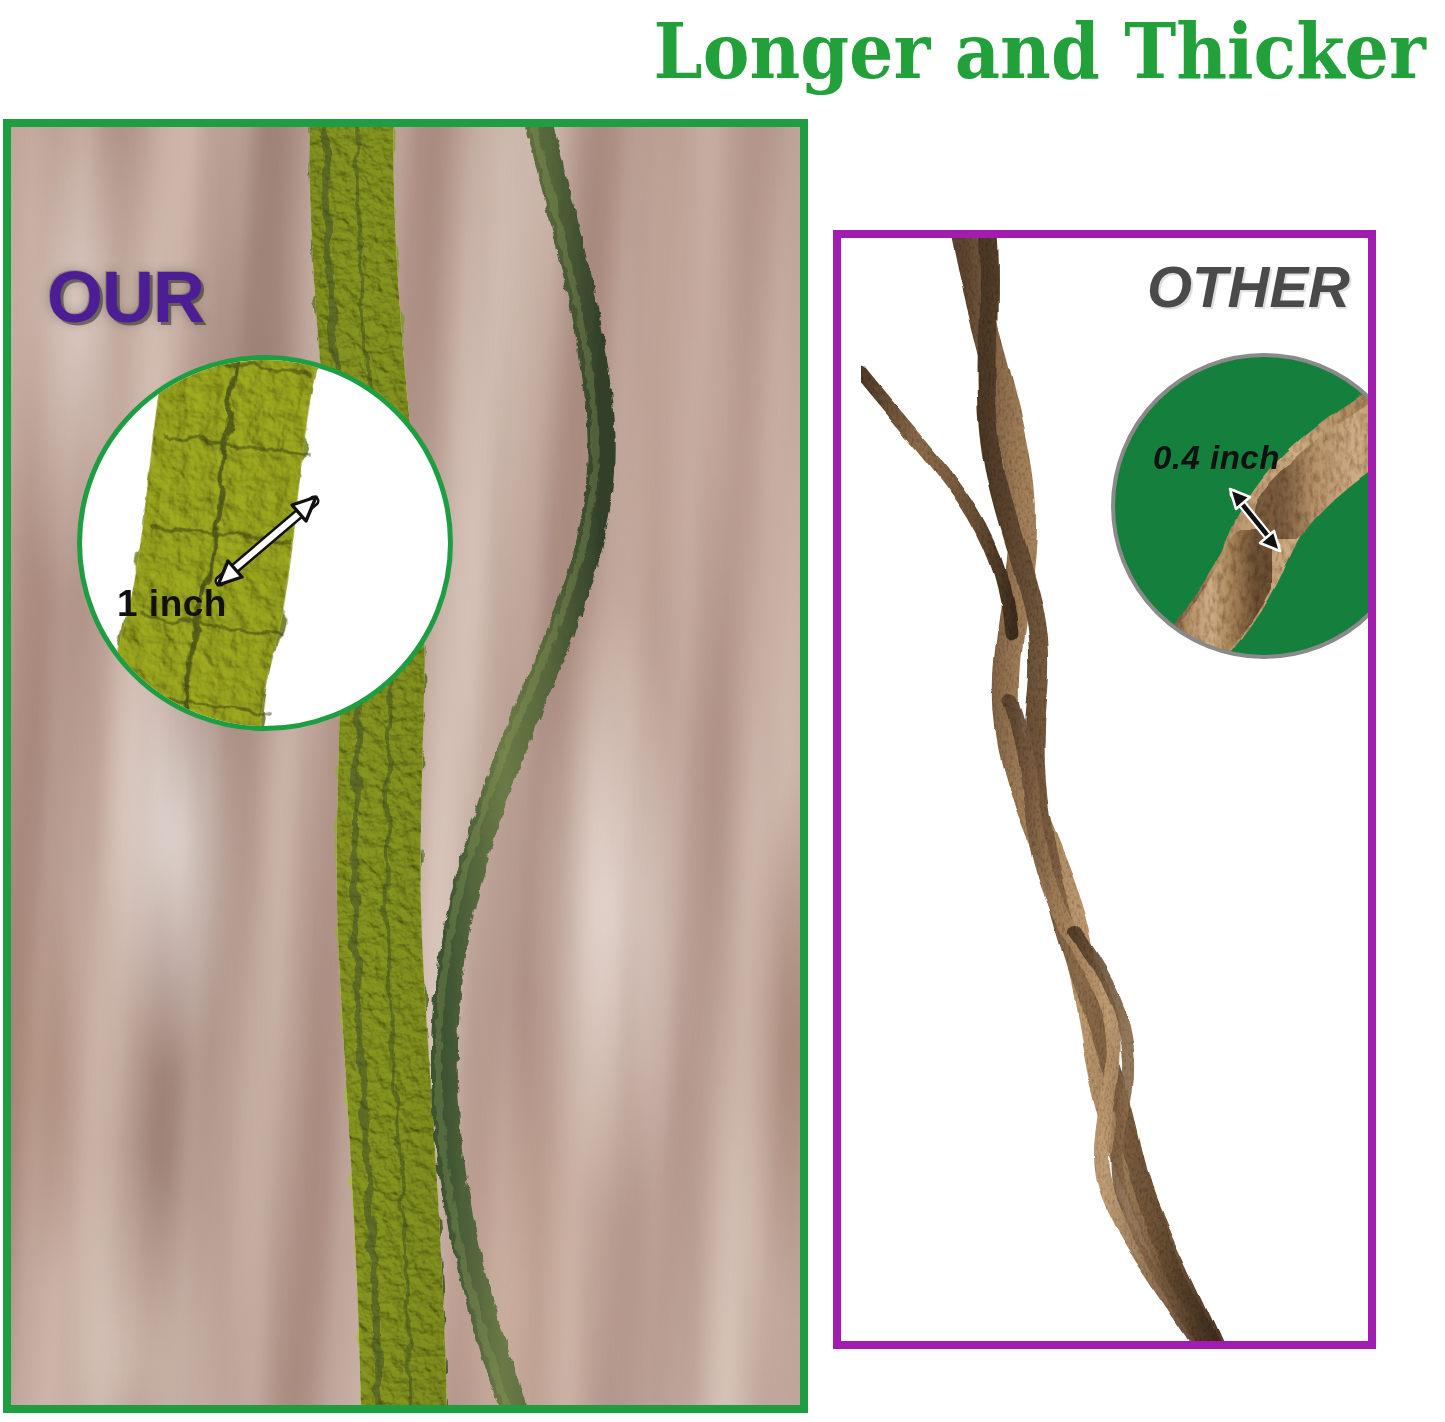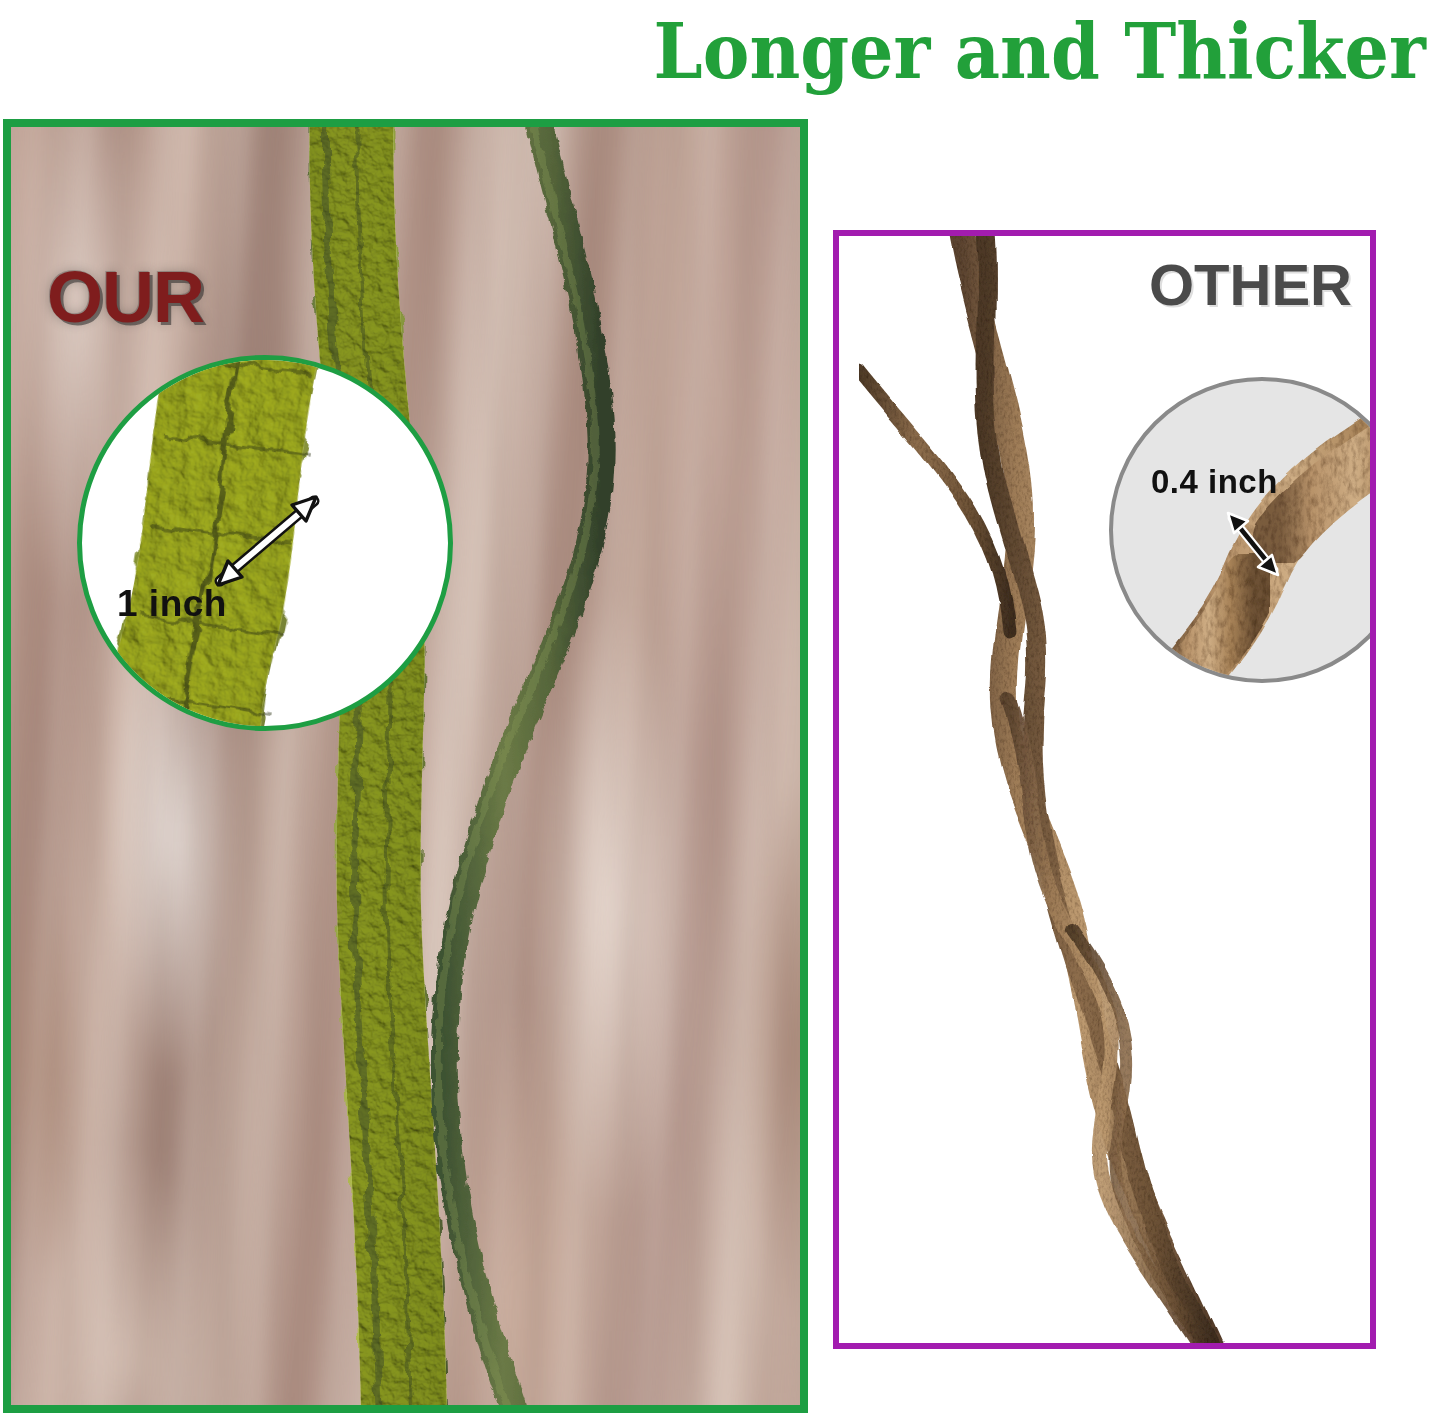--- a/index.html
+++ b/index.html
@@ -110,21 +110,21 @@
     height: 1340px;
   }
 
   
   #our-label {
     position: absolute;
     left: 36px;
     top: 131px;
     font-size: 72px;
     font-weight: bold;
-    color: #7f1d1d;
+    color: #4c1d95;
     letter-spacing: -1px;
     text-shadow:
       3px 3px 0 rgba(40,40,40,0.55),
       -1px -1px 0 rgba(40,40,40,0.25),
       0 0 12px rgba(0,0,0,0.28);
     line-height: 78px;
   }
 
   
   #our-magnifier {
@@ -164,24 +164,25 @@
     text-align: right;
   }
 
   
   #other-panel {
     position: absolute;
     left: 833px;
     top: 230px;
     width: 543px;
     height: 1119px;
-    border: 6px solid #a21caf;
+    border: 8px solid #a21caf;
     box-sizing: border-box;
     background: #ffffff;
     overflow: hidden;
+    font-style: italic;
   }
   #other-label {
     position: absolute;
     right: 18px;
     top: 18px;
     font-size: 58px;
     font-weight: bold;
     color: #4a4a4a;
     letter-spacing: 0px;
     text-shadow: 2px 2px 0 rgba(200,200,200,0.6);
@@ -190,27 +191,27 @@
   #other-vine {
     position: absolute;
     left: 20px;
     top: -6px;
     width: 520px;
     height: 1125px;
   }
   #other-magnifier {
     position: absolute;
     left: 270px;
-    top: 141px;
+    top: 115px;
     width: 306px;
     height: 306px;
     border-radius: 50%;
     border: 4px solid #8a8a8a;
     box-sizing: border-box;
-    background: #e5e5e5;
+    background: #15803d;
     overflow: hidden;
   }
   #other-mag-vine {
     position: absolute;
     left: -10px;
     top: -14px;
     width: 330px;
     height: 340px;
   }
   #other-mag-arrow {

